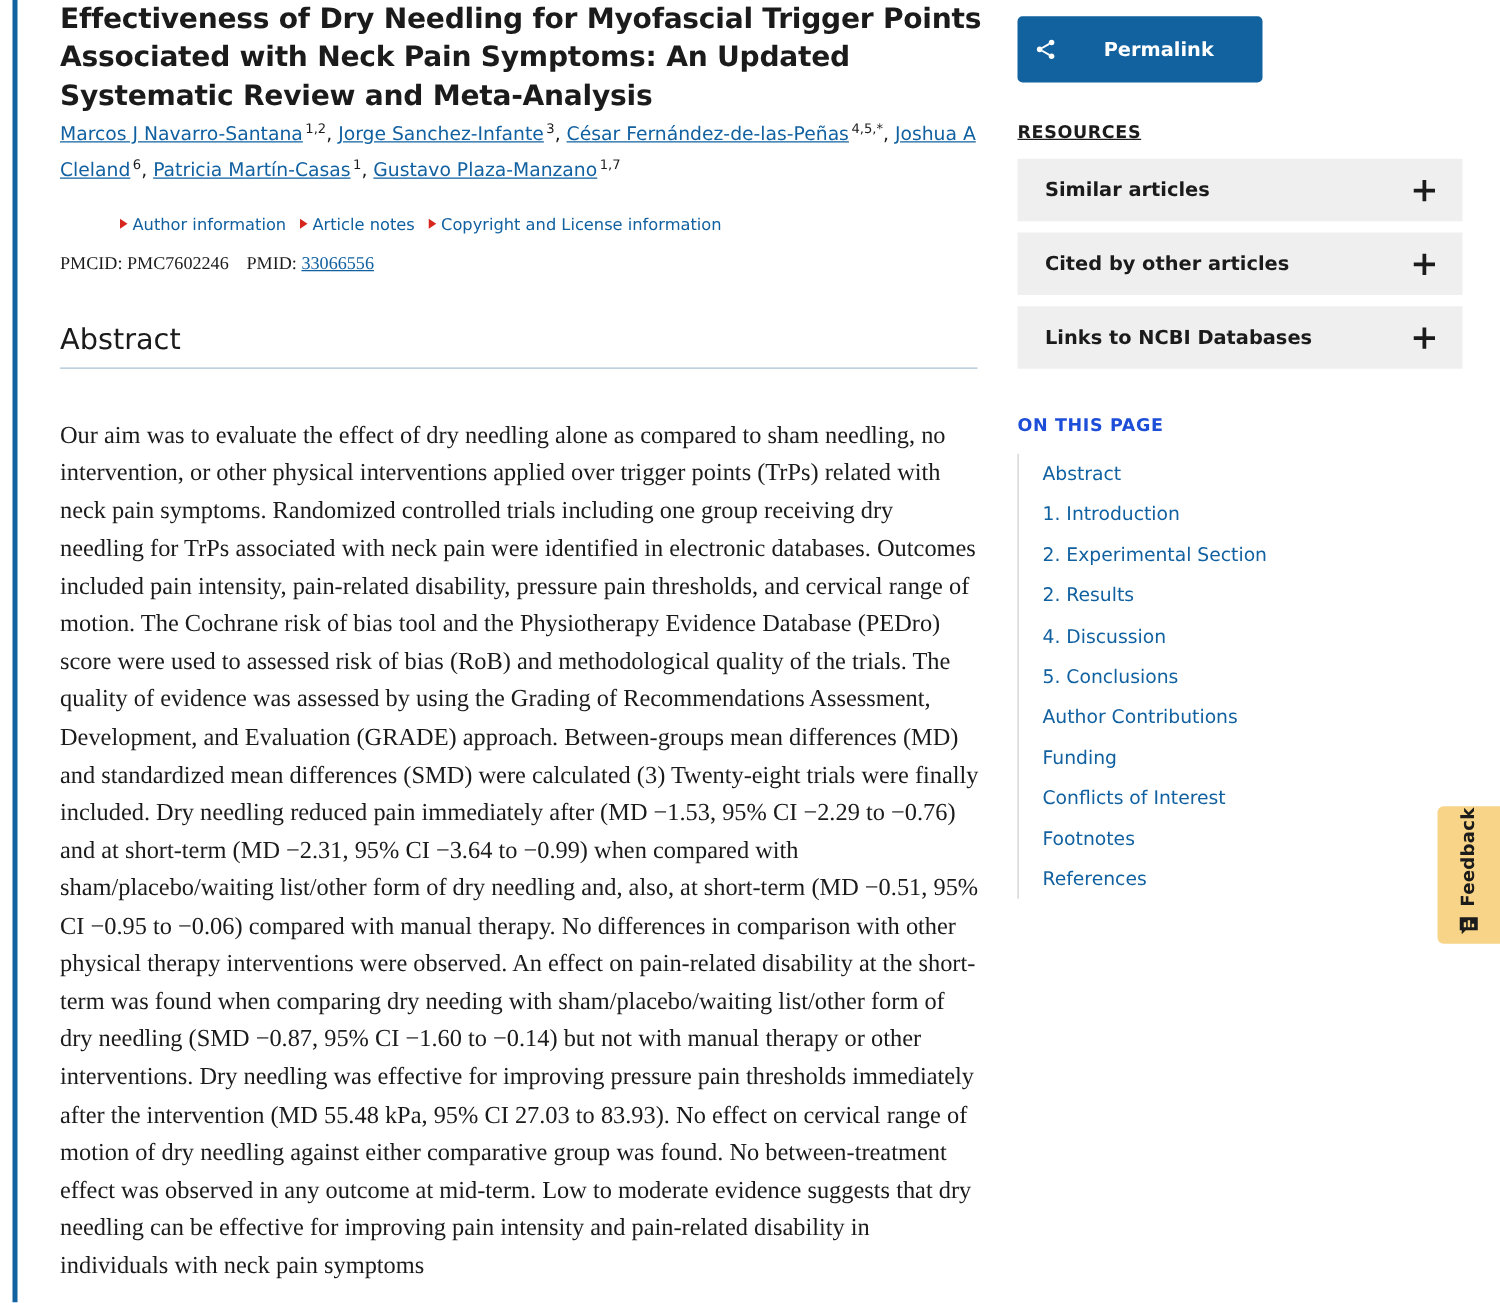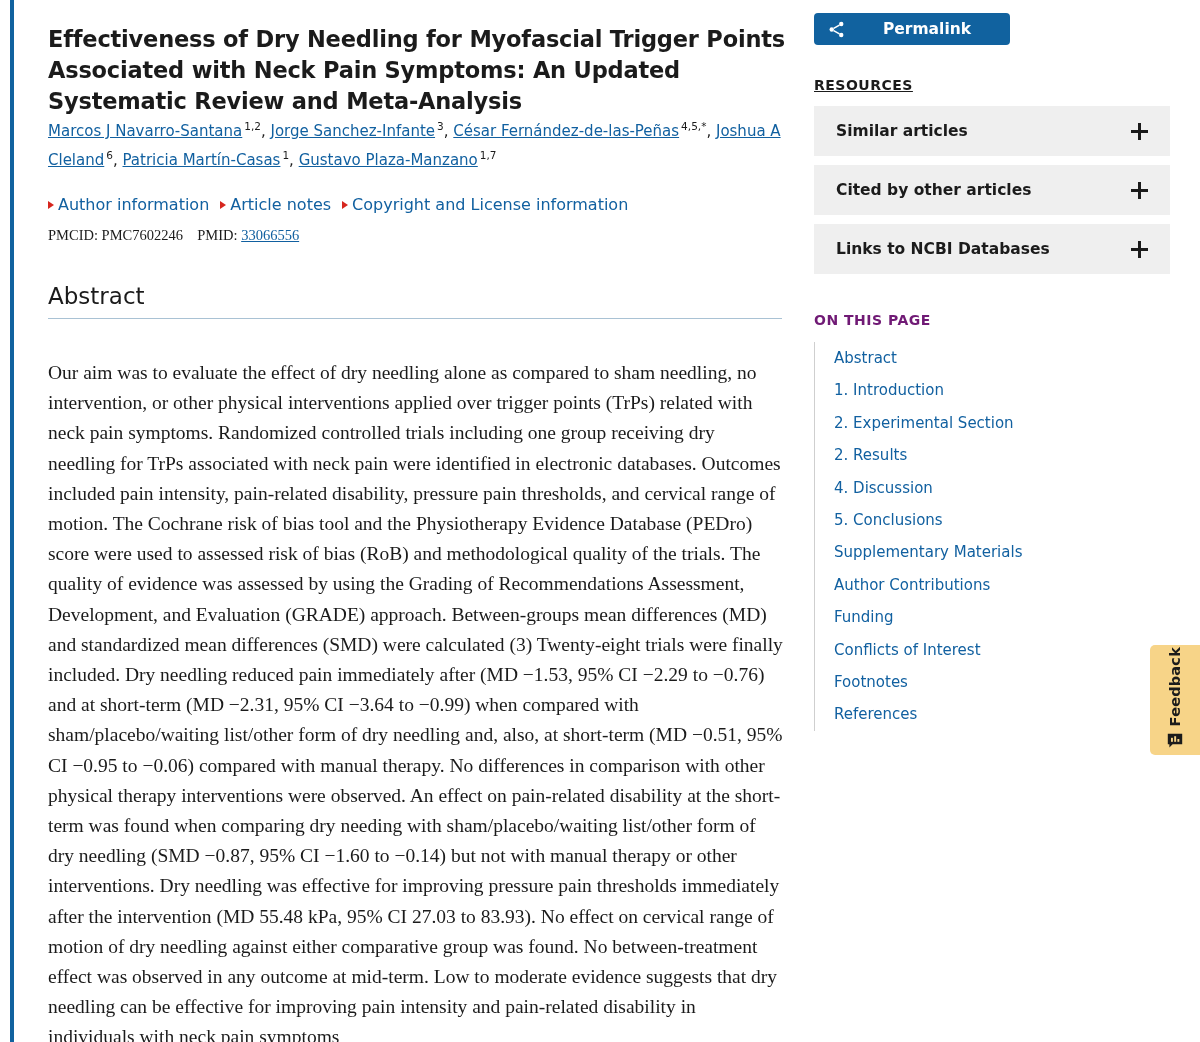--- a/index.html
+++ b/index.html
@@ -42,21 +42,20 @@
   }
 
   .article-title {
     font-family: "DejaVu Sans", sans-serif;
     font-size: 22.5px;
     line-height: 31px;
     font-weight: bold;
     color: #1b1b1b;
     letter-spacing: -0.2px;
     margin: 0;
-    padding-top: 24px;
   }
 
   .authors {
     font-family: "DejaVu Sans", sans-serif;
     font-size: 15px;
     line-height: 29px;
     color: #1b1b1b;
   }
   .authors a {
     color: #1160a0;
@@ -67,23 +66,24 @@
     color: #1b1b1b;
     vertical-align: super;
     line-height: 0;
     padding-left: 2px;
   }
   .authors .sep { color: #1b1b1b; }
 
   .meta-links {
     margin-top: 20px;
     font-family: "DejaVu Sans", sans-serif;
-    font-size: 16px;
+    font-size: 13px;
     line-height: 20px;
     white-space: nowrap;
+    margin-left: 48px;
   }
   .meta-links a {
     color: #1160a0;
     text-decoration: none;
   }
   .tri {
     display: inline-block;
     width: 0;
     height: 0;
     border-left: 6px solid #d6261e;
@@ -132,21 +132,21 @@
   .sidebar {
     position: absolute;
     left: 814px;
     top: 0;
     width: 360px;
   }
 
   .permalink-btn {
     margin-top: 13px;
     width: 196px;
-    height: 32px;
+    height: 53px;
     background: #11629f;
     border: none;
     border-radius: 4px;
     color: #fff;
     font-family: "DejaVu Sans", sans-serif;
     font-size: 15.5px;
     font-weight: bold;
     display: flex;
     align-items: center;
     cursor: pointer;
@@ -202,21 +202,21 @@
   }
   .plus-ico::before { left: 0; top: 7px; width: 17px; height: 3px; }
   .plus-ico::after  { top: 0; left: 7px; height: 17px; width: 3px; }
 
   .onpage-heading {
     margin-top: 38px;
     font-family: "DejaVu Sans", sans-serif;
     font-size: 14px;
     font-weight: bold;
     letter-spacing: 0.5px;
-    color: #701a75;
+    color: #1d4ed8;
   }
 
   .toc {
     margin-top: 14px;
     border-left: 1px solid #cfcfcf;
     padding-left: 19px;
   }
   .toc a {
     display: block;
     font-family: "DejaVu Sans", sans-serif;
@@ -313,21 +313,20 @@
 
     <div class="onpage-heading">ON THIS PAGE</div>
 
     <nav class="toc">
         <a href="#">Abstract</a>
         <a href="#">1. Introduction</a>
         <a href="#">2. Experimental Section</a>
         <a href="#">2. Results</a>
         <a href="#">4. Discussion</a>
         <a href="#">5. Conclusions</a>
-        <a href="#">Supplementary Materials</a>
         <a href="#">Author Contributions</a>
         <a href="#">Funding</a>
         <a href="#">Conflicts of Interest</a>
         <a href="#">Footnotes</a>
         <a href="#">References</a>
       </nav>
   </div>
 
   <div class="feedback">
     <span class="fb-text">Feedback</span>

